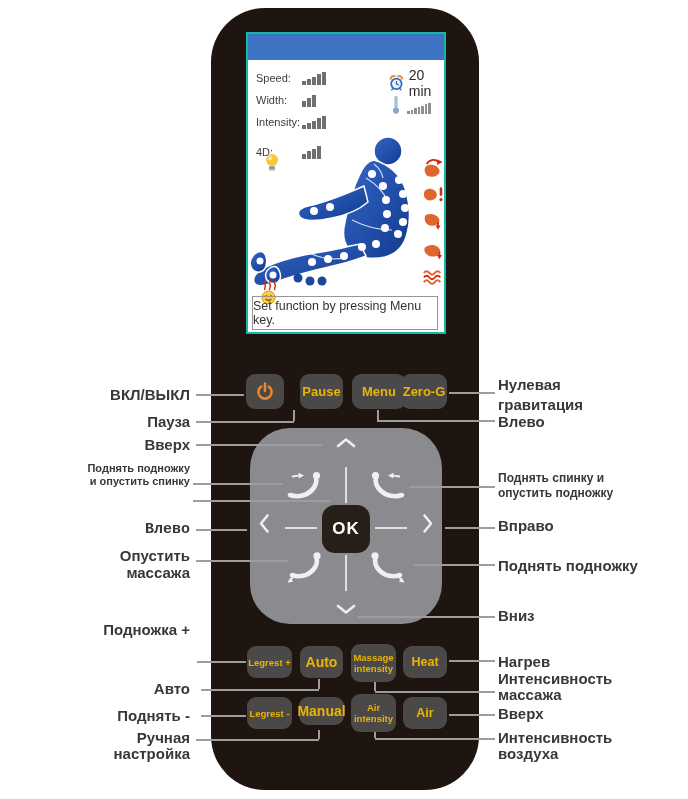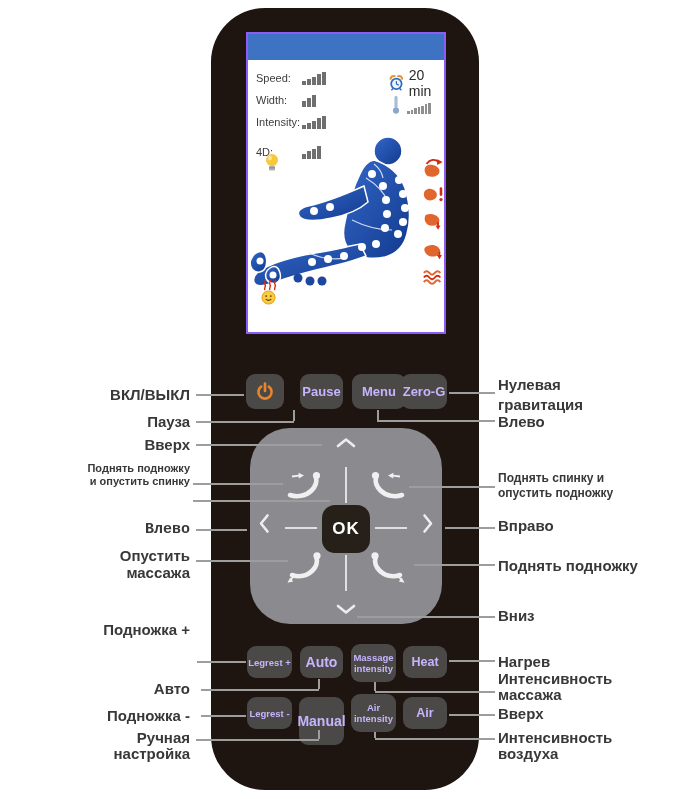--- a/index.html
+++ b/index.html
@@ -2,39 +2,39 @@
 <html><head>
 <meta charset="utf-8">
 <style>
   html,body{margin:0;padding:0;background:#fff;}
   .stage{position:relative;width:688px;height:799px;background:#fff;overflow:hidden;
          font-family:"Liberation Sans",sans-serif;}
   .remote{position:absolute;left:211px;top:8px;width:268px;height:782px;
           background:#1e1510;border-radius:54px;}
   
   .screen{position:absolute;left:35px;top:24px;width:196px;height:298px;
-          background:#fff;border:2px solid #8b5cf6;}
+          background:#fff;border:2px solid #14b8a6;}
   .scr-header{position:absolute;left:0;top:0;width:100%;height:26px;background:#3e72c2;}
   .ind-row{position:absolute;left:8px;display:flex;align-items:flex-end;height:14px;}
   .ind-label{width:46px;font-size:11px;color:#3c3c3c;line-height:14px;}
   [data-bars]{display:flex;align-items:flex-end;gap:1px;}
   [data-bars] span{display:block;}
   .timer{position:absolute;left:140px;top:33px;display:flex;align-items:center;gap:4px;}
   .timer-text{font-size:14px;color:#2b2b2b;}
   .temp{position:absolute;left:144px;top:61px;display:flex;align-items:flex-end;gap:7px;height:19px;}
   .bulb{position:absolute;left:16px;top:119px;}
   .figure{position:absolute;left:0px;top:100px;}
   .tech{position:absolute;left:174px;width:22px;height:21px;}
   .steam{position:absolute;left:14px;top:245px;}
   .smiley{position:absolute;left:13px;top:256px;}
   .msgbox{position:absolute;left:4px;top:262px;width:184px;height:32px;
           border:1px solid #979797;display:flex;align-items:center;justify-content:center;}
   .msgtext{font-size:12.5px;color:#333;}
   
-  .key{position:absolute;background:#4b4947;color:#c4b5fd;border-radius:9px;
+  .key{position:absolute;background:#4b4947;color:#eab308;border-radius:9px;
        display:flex;align-items:center;justify-content:center;font-weight:bold;
        text-align:center;white-space:pre-line;}
   
   .dpad{position:absolute;left:39px;top:420px;width:192px;height:196px;
         background:#8b8a8e;border-radius:40px;}
   .okbtn{position:absolute;left:72px;top:77px;width:48px;height:48px;background:#262019;
          border-radius:13px;color:#fff;font-weight:bold;font-size:17px;letter-spacing:1px;
          display:flex;align-items:center;justify-content:center;}
   .chev{position:absolute;width:22px;height:11px;}
   .xline{position:absolute;background:#e0e0e0;}
@@ -218,20 +218,23 @@
           <path d="M13,11 C11.5,9 14.5,7.5 13,5.5 C11.5,3.5 14.5,2 13,0.8"></path>
         </g>
       </svg>
       <svg class="smiley" width="15" height="15" viewBox="0 0 16 16">
         <circle cx="8" cy="8" r="7" fill="#fbca3e" stroke="#d8a01e" stroke-width="1"></circle>
         <circle cx="5.5" cy="6.5" r="0.9" fill="#5a4200"></circle>
           <circle cx="10.5" cy="6.5" r="0.9" fill="#5a4200"></circle>
         <path d="M5,9.8 Q8,12.3 11,9.8" stroke="#5a4200" stroke-width="1.1" fill="none"></path>
       </svg>
 
+      <div class="msgbox">
+        <span class="msgtext">Set function by pressing Menu key.</span>
+      </div>
     </div>
 
     <div class="key" style="left:35px;top:366px;width:38px;height:35px;">
       <svg width="20" height="20" viewBox="0 0 20 20">
         <path d="M6.2,4.6 A6.6,6.6 0 1 0 13.8,4.6" fill="none" stroke="#e8862c" stroke-width="2.6" stroke-linecap="round"></path>
         <line x1="10" y1="1.5" x2="10" y2="9" stroke="#e8862c" stroke-width="2.6" stroke-linecap="round"></line>
       </svg>
     </div>
     <div class="key" style="left:89px;top:366px;width:43px;height:35px;font-size:13px;">Pause</div>
     <div class="key" style="left:141px;top:366px;width:54px;height:35px;font-size:13px;">Menu</div>
@@ -292,37 +295,37 @@
       <div class="okbtn">OK</div>
     </div>
 
     <div class="key" style="left:36px;top:638px;width:45px;height:32px;font-size:9.5px;">Legrest +</div>
     <div class="key" style="left:89px;top:638px;width:43px;height:32px;font-size:14px;">Auto</div>
     <div class="key" style="left:140px;top:636px;width:45px;height:38px;font-size:9.5px;line-height:11px;">Massage
 intensity</div>
     <div class="key" style="left:192px;top:638px;width:44px;height:32px;font-size:12.5px;">Heat</div>
 
     <div class="key" style="left:36px;top:689px;width:45px;height:32px;font-size:9.5px;">Legrest -</div>
-    <div class="key" style="left:88px;top:689px;width:45px;height:48px;font-size:14px;">Manual</div>
+    <div class="key" style="left:88px;top:689px;width:45px;height:28px;font-size:14px;">Manual</div>
     <div class="key" style="left:140px;top:686px;width:45px;height:38px;font-size:9.5px;line-height:11px;">Air
 intensity</div>
     <div class="key" style="left:192px;top:689px;width:44px;height:32px;font-size:12.5px;">Air</div>
   </div>
 
   <div class="ann ann-l f15" style="top:386px;">ВКЛ/ВЫКЛ</div>
   <div class="ann ann-l f15" style="top:413px;">Пауза</div>
   <div class="ann ann-l f15" style="top:436px;">Вверх</div>
   <div class="ann ann-l f11" style="top:462px;">Поднять подножку
 и опустить спинку</div>
   <div class="ann ann-l f15" style="top:521px;font-family:Liberation Mono, monospace;">Влево</div>
   <div class="ann ann-l f15 lh17" style="top:547px;">Опустить
 массажа</div>
   <div class="ann ann-l f15" style="top:621px;">Подножка +</div>
   <div class="ann ann-l f15" style="top:680px;">Авто</div>
-  <div class="ann ann-l f15" style="top:707px;">Подножка -</div>
+  <div class="ann ann-l f15" style="top:707px;">Поднять -</div>
   <div class="ann ann-l f15 lh16" style="top:730px;">Ручная
 настройка</div>
 
   <div class="ann ann-r f15 lh20" style="top:375px;">Нулевая
 гравитация</div>
   <div class="ann ann-r f15" style="top:413px;">Влево</div>
   <div class="ann ann-r f12" style="top:471px;">Поднять спинку и
 опустить подножку</div>
   <div class="ann ann-r f15" style="top:517px;">Вправо</div>
   <div class="ann ann-r f15" style="top:557px;">Поднять подножку</div>

